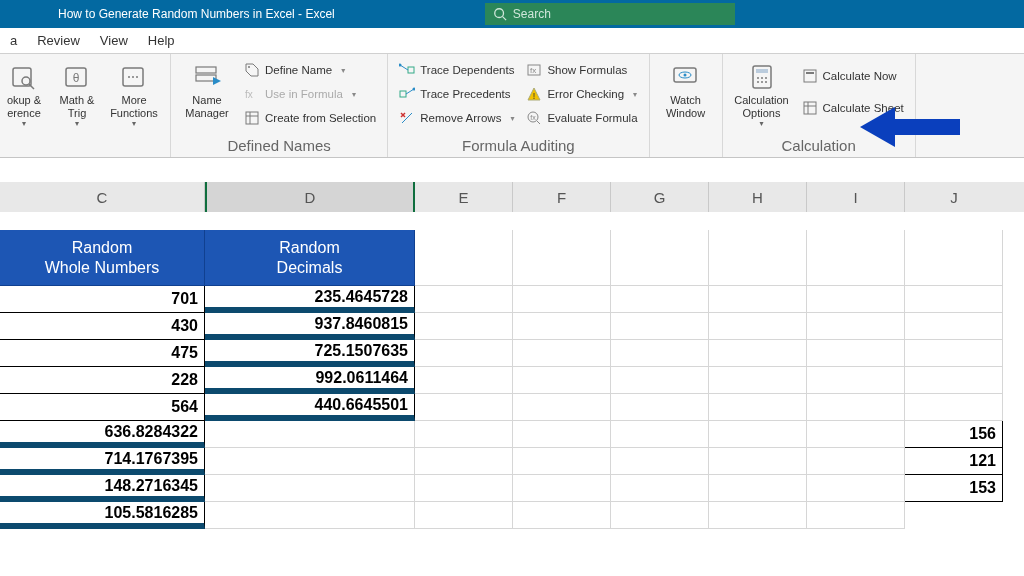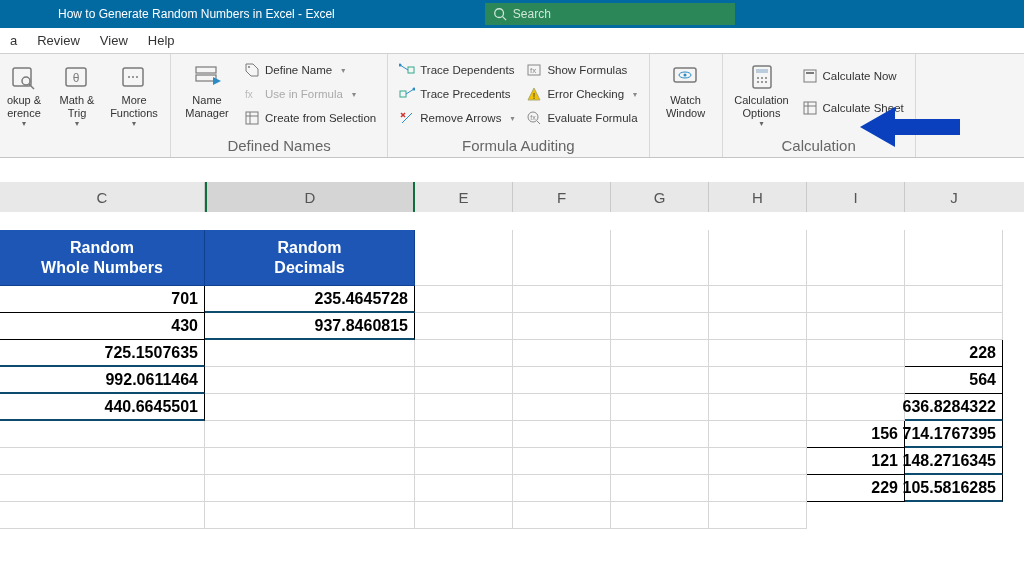--- a/index.html
+++ b/index.html
@@ -34,23 +34,23 @@
 .sheet-wrap { padding-top: 24px; }
 .colhdr { display: flex; height: 30px; background: #e8e8e8; }
 .colhdr .ch { border-right: 1px solid #c9c9c9; display: flex; align-items: center; justify-content: center; font-size: 15px; color: #555; background:#e8e8e8;}
 .ch.sel { background: #d5d5d5; border-left: 2px solid #0f6e3e; border-right: 2px solid #0f6e3e; }
 .cols .cC { width: 205px; }
 .cols .cD { width: 210px; }
 .cols .cR { width: 98px; }
 
 .grid { display: grid; grid-template-columns: 205px 210px 98px 98px 98px 98px 98px 98px; }
 .cell { height: 27px; border-right: 1px solid #d6d6d6; border-bottom: 1px solid #d6d6d6; display:flex; align-items:center; justify-content:flex-end; padding: 0 6px; font-size: 16px; font-weight: bold; }
-.hdrcell { background:#1d56b4; color:#fff; font-weight: bold; font-size: 16px; justify-content:center; text-align:center; line-height:1.2; height: 56px; border-right:1px solid #104090; border-bottom:1px solid #104090; }
+.hdrcell { background:#1d56b4; color:#fff; font-weight: normal; font-size: 16px; justify-content:center; text-align:center; line-height:1.2; height: 56px; border-right:1px solid #104090; border-bottom:1px solid #104090; }
 .datC { border-right:1px solid #000; border-bottom:1px solid #000; }
-.datD { border-right:1px solid #000; border-bottom:2px solid #0c4a6e; }
+.datD { border-right:1px solid #000; border-bottom:6px solid #0c4a6e; }
 .empty { font-weight: normal; }
 
 svg { display:block; }
 </style>
 </head>
 <body>
 
 <div class="titlebar">
   <span class="title-text">How to Generate Random Numbers in Excel  -  Excel</span>
   <div class="searchbox">
@@ -330,20 +330,21 @@
       <div class="cell empty"></div>
       <div class="cell empty"></div>
     <div class="cell datC">430</div>
       <div class="cell datD">937.8460815</div>
       <div class="cell empty"></div>
       <div class="cell empty"></div>
       <div class="cell empty"></div>
       <div class="cell empty"></div>
       <div class="cell empty"></div>
       <div class="cell empty"></div>
+    <div class="cell datC">475</div>
       <div class="cell datD">725.1507635</div>
       <div class="cell empty"></div>
       <div class="cell empty"></div>
       <div class="cell empty"></div>
       <div class="cell empty"></div>
       <div class="cell empty"></div>
       <div class="cell empty"></div>
     <div class="cell datC">228</div>
       <div class="cell datD">992.0611464</div>
       <div class="cell empty"></div>
@@ -376,21 +377,21 @@
       <div class="cell empty"></div>
       <div class="cell empty"></div>
     <div class="cell datC">121</div>
       <div class="cell datD">148.2716345</div>
       <div class="cell empty"></div>
       <div class="cell empty"></div>
       <div class="cell empty"></div>
       <div class="cell empty"></div>
       <div class="cell empty"></div>
       <div class="cell empty"></div>
-    <div class="cell datC">229</div>
+    <div class="cell datC">153</div>
       <div class="cell datD">105.5816285</div>
       <div class="cell empty"></div>
       <div class="cell empty"></div>
       <div class="cell empty"></div>
       <div class="cell empty"></div>
       <div class="cell empty"></div>
       <div class="cell empty"></div>
   </div>
 </div>
 

